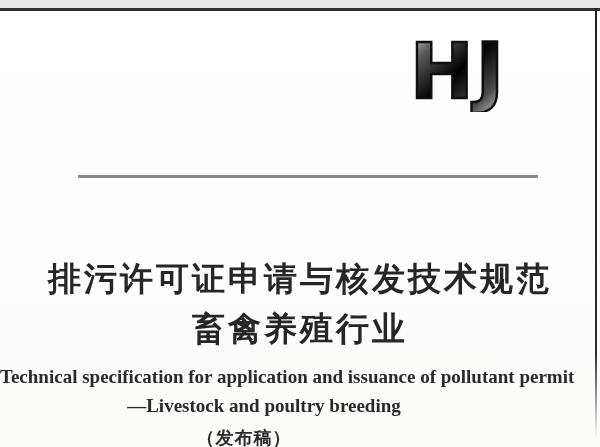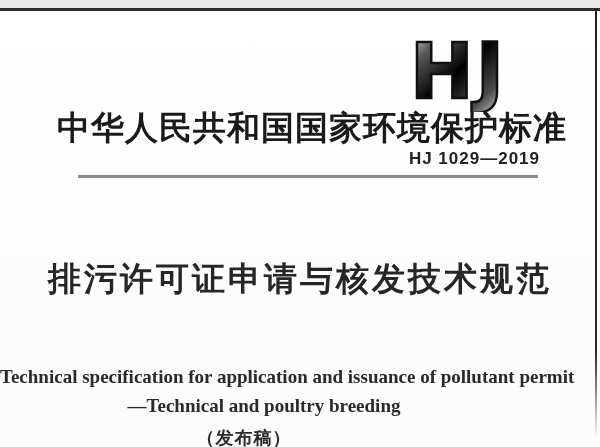--- a/index.html
+++ b/index.html
@@ -127,28 +127,27 @@
           <stop offset="0.22" stop-color="#5a5a5a"></stop>
           <stop offset="0.5" stop-color="#000000"></stop>
           <stop offset="0.78" stop-color="#4c4c4c"></stop>
           <stop offset="1" stop-color="#efefef"></stop>
         </linearGradient>
       </defs>
       <text x="80" y="74" text-anchor="middle" font-size="76" fill="url(#bevel)" stroke="#101010" stroke-width="2.5">HJ</text>
     </svg>
   </div>
 
-  <div class="authority-heading">中华人民共和国国家环境保护标准</div>
 
-  <div class="standard-number">HJ 1029—2019</div>
 
   <div class="divider-rule"></div>
 
   <div class="title-cn line1">排污许可证申请与核发技术规范</div>
 
+  <div class="title-cn line2">畜禽养殖行业</div>
 
   <div class="title-en line1">Technical specification for application and issuance of pollutant permit</div>
 
-  <div class="title-en line2">—Technical and poultry breeding</div>
+  <div class="title-en line2">—Livestock and poultry breeding</div>
 
   <div class="draft-note">（发布稿）</div>
 
 </div>
 
 </body></html>

